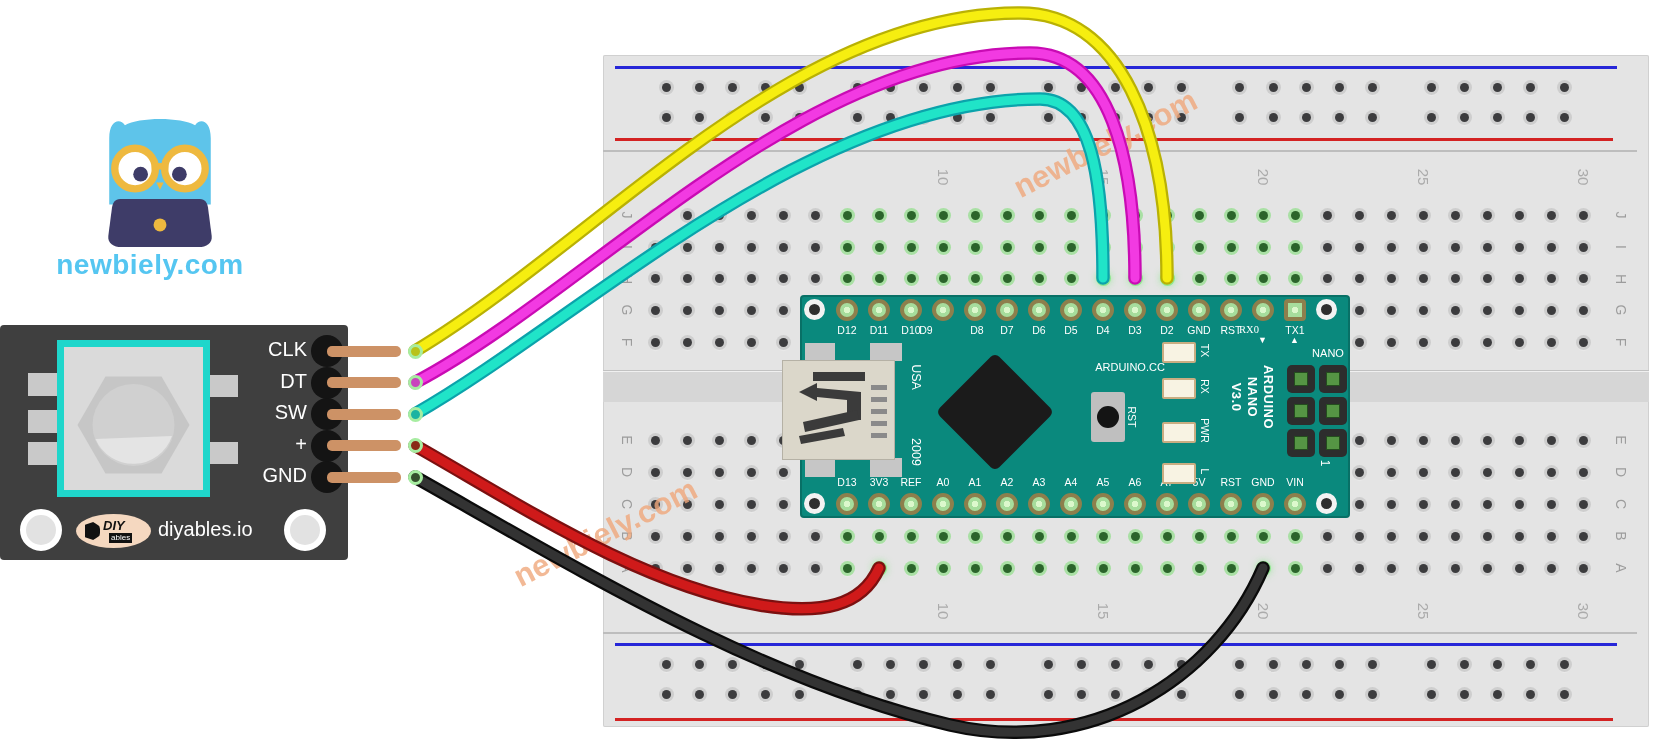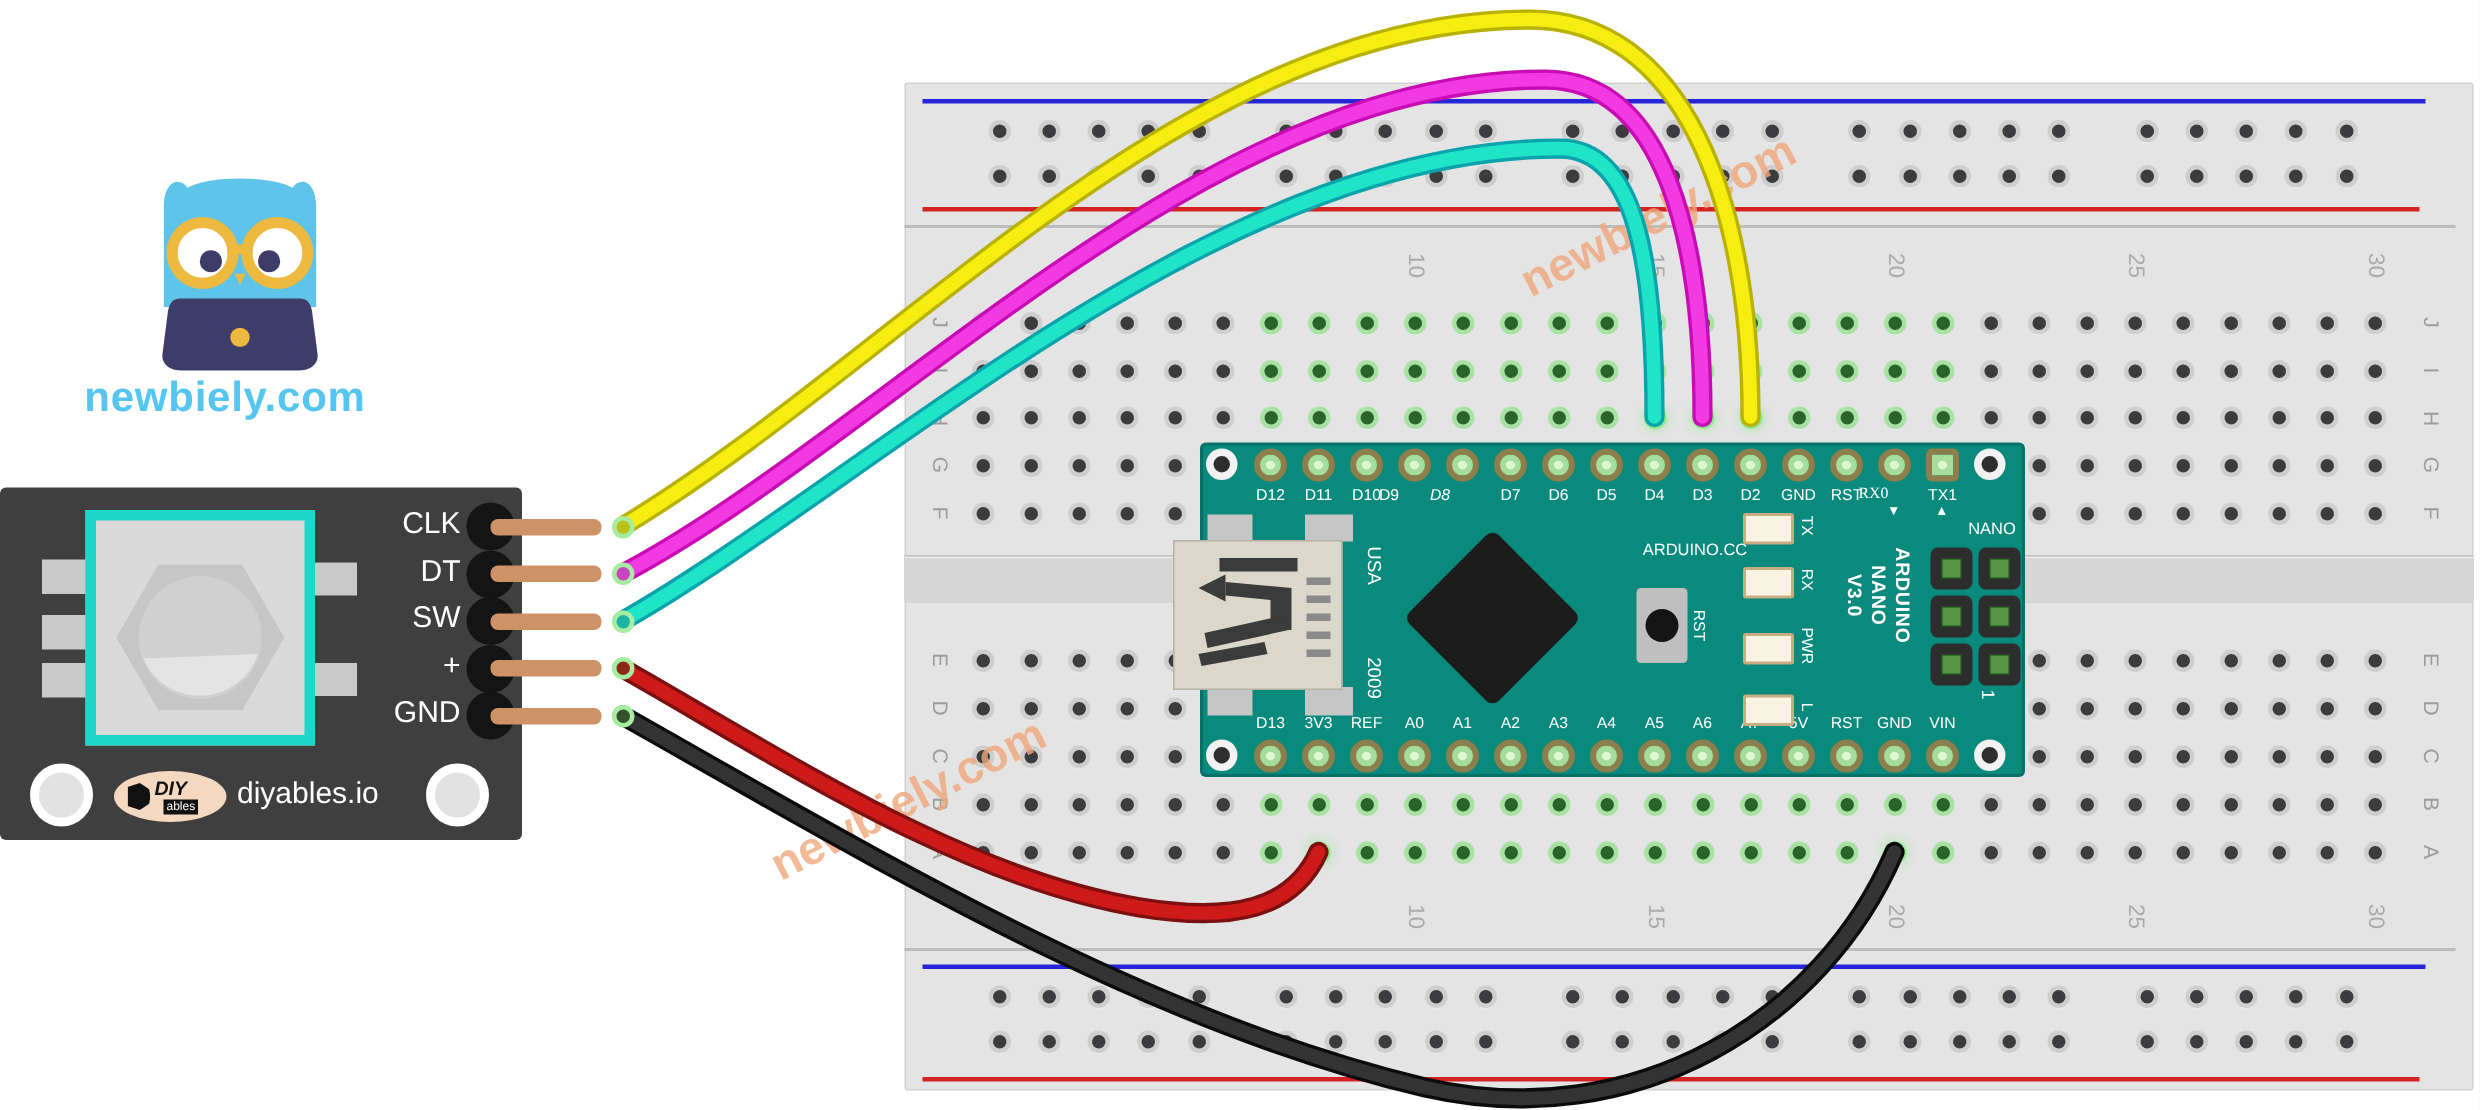--- a/index.html
+++ b/index.html
@@ -550,21 +550,21 @@
     <div class="vtext" style="left:390px;top:76px;width:120px;height:52px;font-size:13px;font-weight:bold;letter-spacing:.5px;line-height:16px;"><span>ARDUINO</span><br><span>NANO</span><br><span>V3.0</span></div>
   <div class="pad" style="left: 36px; top: 4px;"></div>
       <div class="pin-label" style="left: 30px; top: 29px;">D12</div>
       <div class="pad" style="left: 68px; top: 4px;"></div>
       <div class="pin-label" style="left: 62px; top: 29px;">D11</div>
       <div class="pad" style="left: 100px; top: 4px;"></div>
       <div class="pin-label" style="left: 94px; top: 29px;">D10</div>
       <div class="pad" style="left: 132px; top: 4px;"></div>
       <div class="pin-label" style="left: 109px; top: 29px;">D9</div>
       <div class="pad" style="left: 164px; top: 4px;"></div>
-      <div class="pin-label" style="left: 143px; top: 29px; font-style: italic;">D8</div>
+      <div class="pin-label" style="left: 160px; top: 29px;">D8</div>
       <div class="pad" style="left: 196px; top: 4px;"></div>
       <div class="pin-label" style="left: 190px; top: 29px;">D7</div>
       <div class="pad" style="left: 228px; top: 4px;"></div>
       <div class="pin-label" style="left: 222px; top: 29px;">D6</div>
       <div class="pad" style="left: 260px; top: 4px;"></div>
       <div class="pin-label" style="left: 254px; top: 29px;">D5</div>
       <div class="pad" style="left: 292px; top: 4px;"></div>
       <div class="pin-label" style="left: 286px; top: 29px;">D4</div>
       <div class="pad" style="left: 324px; top: 4px;"></div>
       <div class="pin-label" style="left: 318px; top: 29px;">D3</div>

